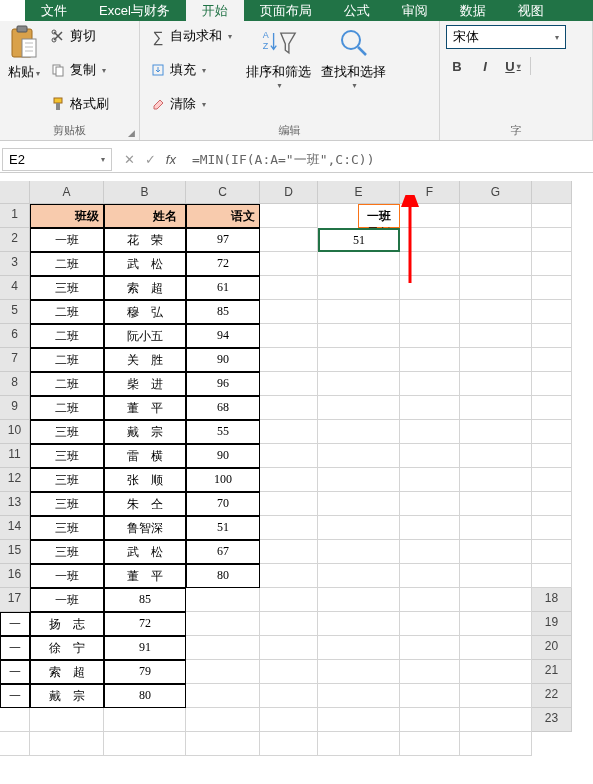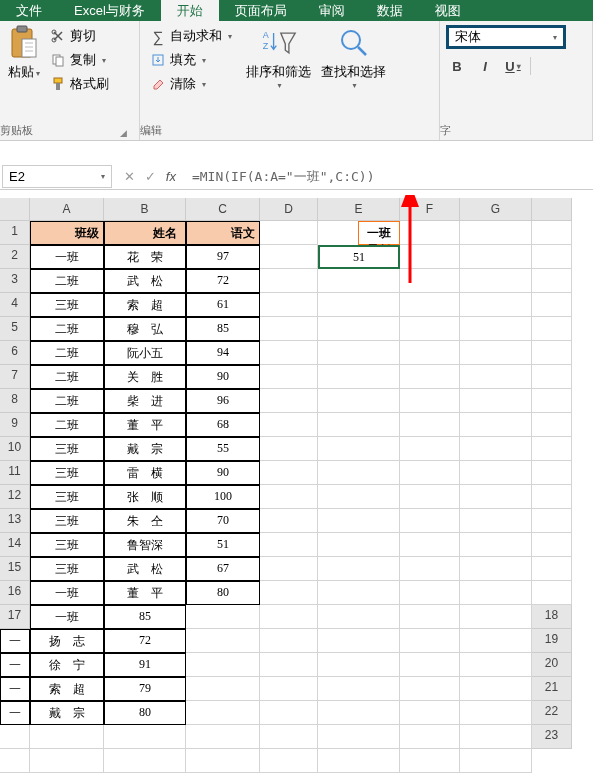--- a/index.html
+++ b/index.html
@@ -1,44 +1,44 @@
 <!DOCTYPE html>
 <html><head>
 <meta charset="utf-8">
 <style>
 * { box-sizing: border-box; margin: 0; padding: 0; }
 body { font-family: "Microsoft YaHei", SimSun, sans-serif; font-size: 13px; background: #fff; overflow: hidden; width: 593px; height: 784px; }
 
 
-.tabs { background: #217346; display: flex; height: 21px; align-items: stretch; }
+.tabs { background: #217346; display: flex; height: 21px; align-items: stretch; margin-left: 25px; }
 .tab { color: #fff; padding: 0 16px; display: flex; align-items: center; font-size: 13px; cursor: pointer; }
 .tab.active { background: #f3f3f3; color: #217346; }
 
 
 .ribbon { background: #f3f3f3; height: 120px; display: flex; border-bottom: 1px solid #ccc; position: relative; }
 .group { border-right: 1px solid #d4d4d4; padding: 4px 6px 18px; display: flex; flex-direction: column; position: relative; }
-.group-label { position: absolute; bottom: 2px; left: 0; right: 8px; text-align: left; font-size: 11px; color: #666; }
+.group-label { position: absolute; bottom: 2px; left: 0; right: 0; text-align: center; font-size: 11px; color: #666; }
 .group-label .corner { position: absolute; right: 4px; bottom: 0; font-size: 9px; color: #888; }
 
 .paste-col { display: flex; flex-direction: column; align-items: center; gap: 2px; }
 .big-icon { width: 36px; height: 36px; display: flex; align-items: center; justify-content: center; }
 .small-row { display: flex; align-items: center; gap: 4px; padding: 2px 4px; }
 .small-icon { width: 16px; height: 16px; display: inline-flex; align-items: center; justify-content: center; }
 .drop { font-size: 8px; color: #666; margin-left: 2px; }
 
-.vstack { display: flex; flex-direction: column; gap: 2px; }
-
-.font-box { border: 3px solid #0c4a6e; background: #fff; padding: 9px 6px; width: 120px; height: 24px; display: flex; align-items: center; justify-content: space-between; }
+.vstack { display: flex; flex-direction: column; gap: 12px; }
+
+.font-box { border: 1px solid #0c4a6e; background: #fff; padding: 9px 6px; width: 120px; height: 24px; display: flex; align-items: center; justify-content: space-between; }
 .format-row { display: flex; gap: 6px; align-items: center; margin-top: 6px; }
 .fmt-btn { width: 22px; height: 22px; display: flex; align-items: center; justify-content: center; font-weight: bold; color: #444; }
 .fmt-btn.u { text-decoration: underline; }
 .sep { width: 1px; height: 18px; background: #ccc; }
 
 
-.fbar { display: flex; height: 26px; border-bottom: 1px solid #ccc; align-items: stretch; margin-top: 23px; }
+.fbar { display: flex; height: 26px; border-bottom: 1px solid #ccc; align-items: stretch; margin-top: 6px; }
 .namebox { width: 110px; border: 1px solid #ccc; display: flex; align-items: center; padding: 0 6px; justify-content: space-between; background: #fff; margin: 1px 2px; }
 .fbar-btns { display: flex; align-items: center; gap: 10px; padding: 0 10px; color: #999; }
 .fbar-btns .fx { font-style: italic; color: #555; text-align: right; }
 .formula-input { flex: 1; display: flex; align-items: center; padding: 0 6px; font-family: SimSun, monospace; color: #666; position: relative; }
 
 
 .grid { display: grid; grid-template-columns: 30px 74px 82px 74px 58px 82px 60px 72px 40px; font-size: 12px; }
 .corner-cell { background: #e6e6e6; border-right: 1px solid #ccc; border-bottom: 1px solid #ccc; }
 .colhdr { background: #e6e6e6; border-right: 1px solid #ccc; border-bottom: 1px solid #ccc; text-align: center; padding: 4px 0; color: #444; }
 .rowhdr { background: #e6e6e6; border-right: 1px solid #ccc; border-bottom: 1px solid #ccc; text-align: center; padding: 3px 0; color: #444; }
@@ -53,20 +53,21 @@
 .arrow-svg { position: absolute; pointer-events: none; z-index: 10; }
 </style>
 </head>
 <body>
 
 <div class="tabs">
   <div class="tab">文件</div>
   <div class="tab">Excel与财务</div>
   <div class="tab active">开始</div>
   <div class="tab">页面布局</div>
+  <div class="tab">公式</div>
   <div class="tab">审阅</div>
   <div class="tab">数据</div>
   <div class="tab">视图</div>
 </div>
 
 <div class="ribbon">
 
   <div class="group" style="width:140px;">
     <div style="display:flex;gap:4px;">
       <div class="paste-col">

